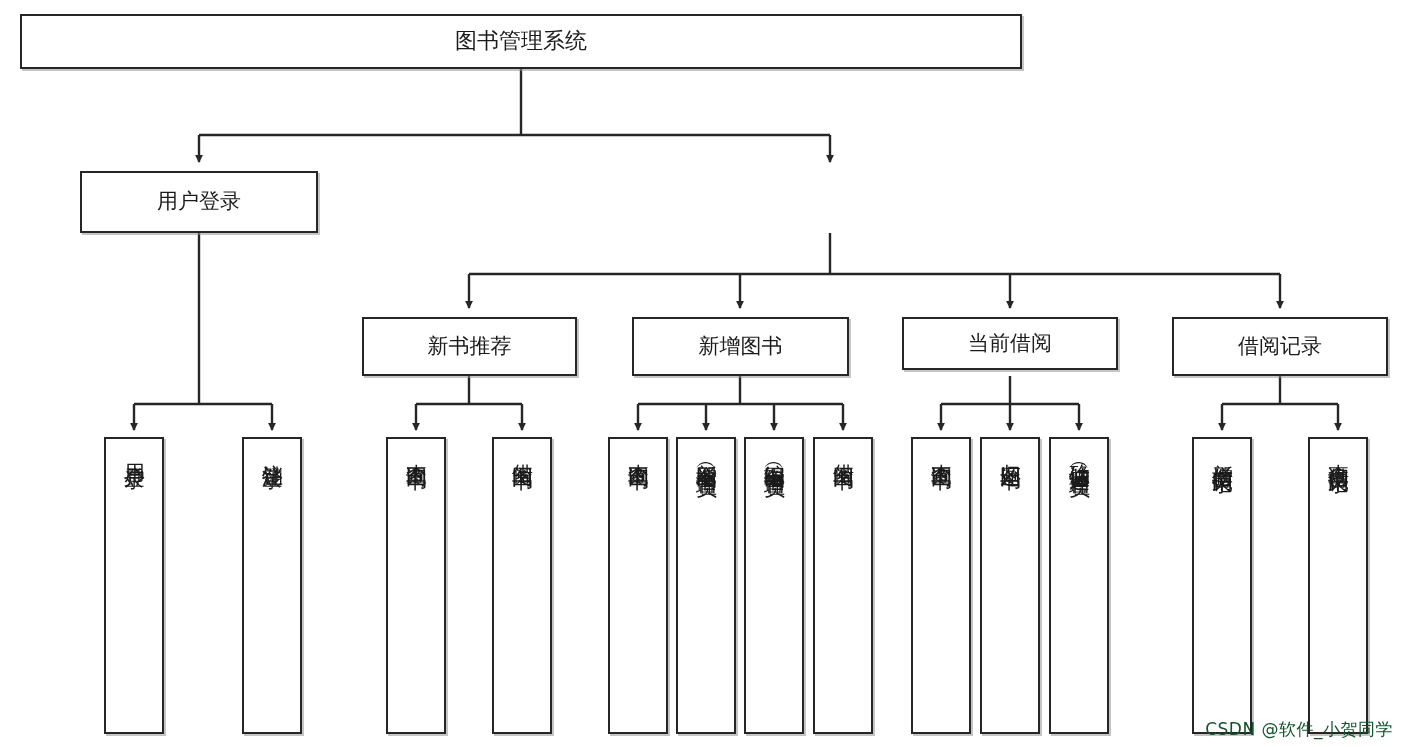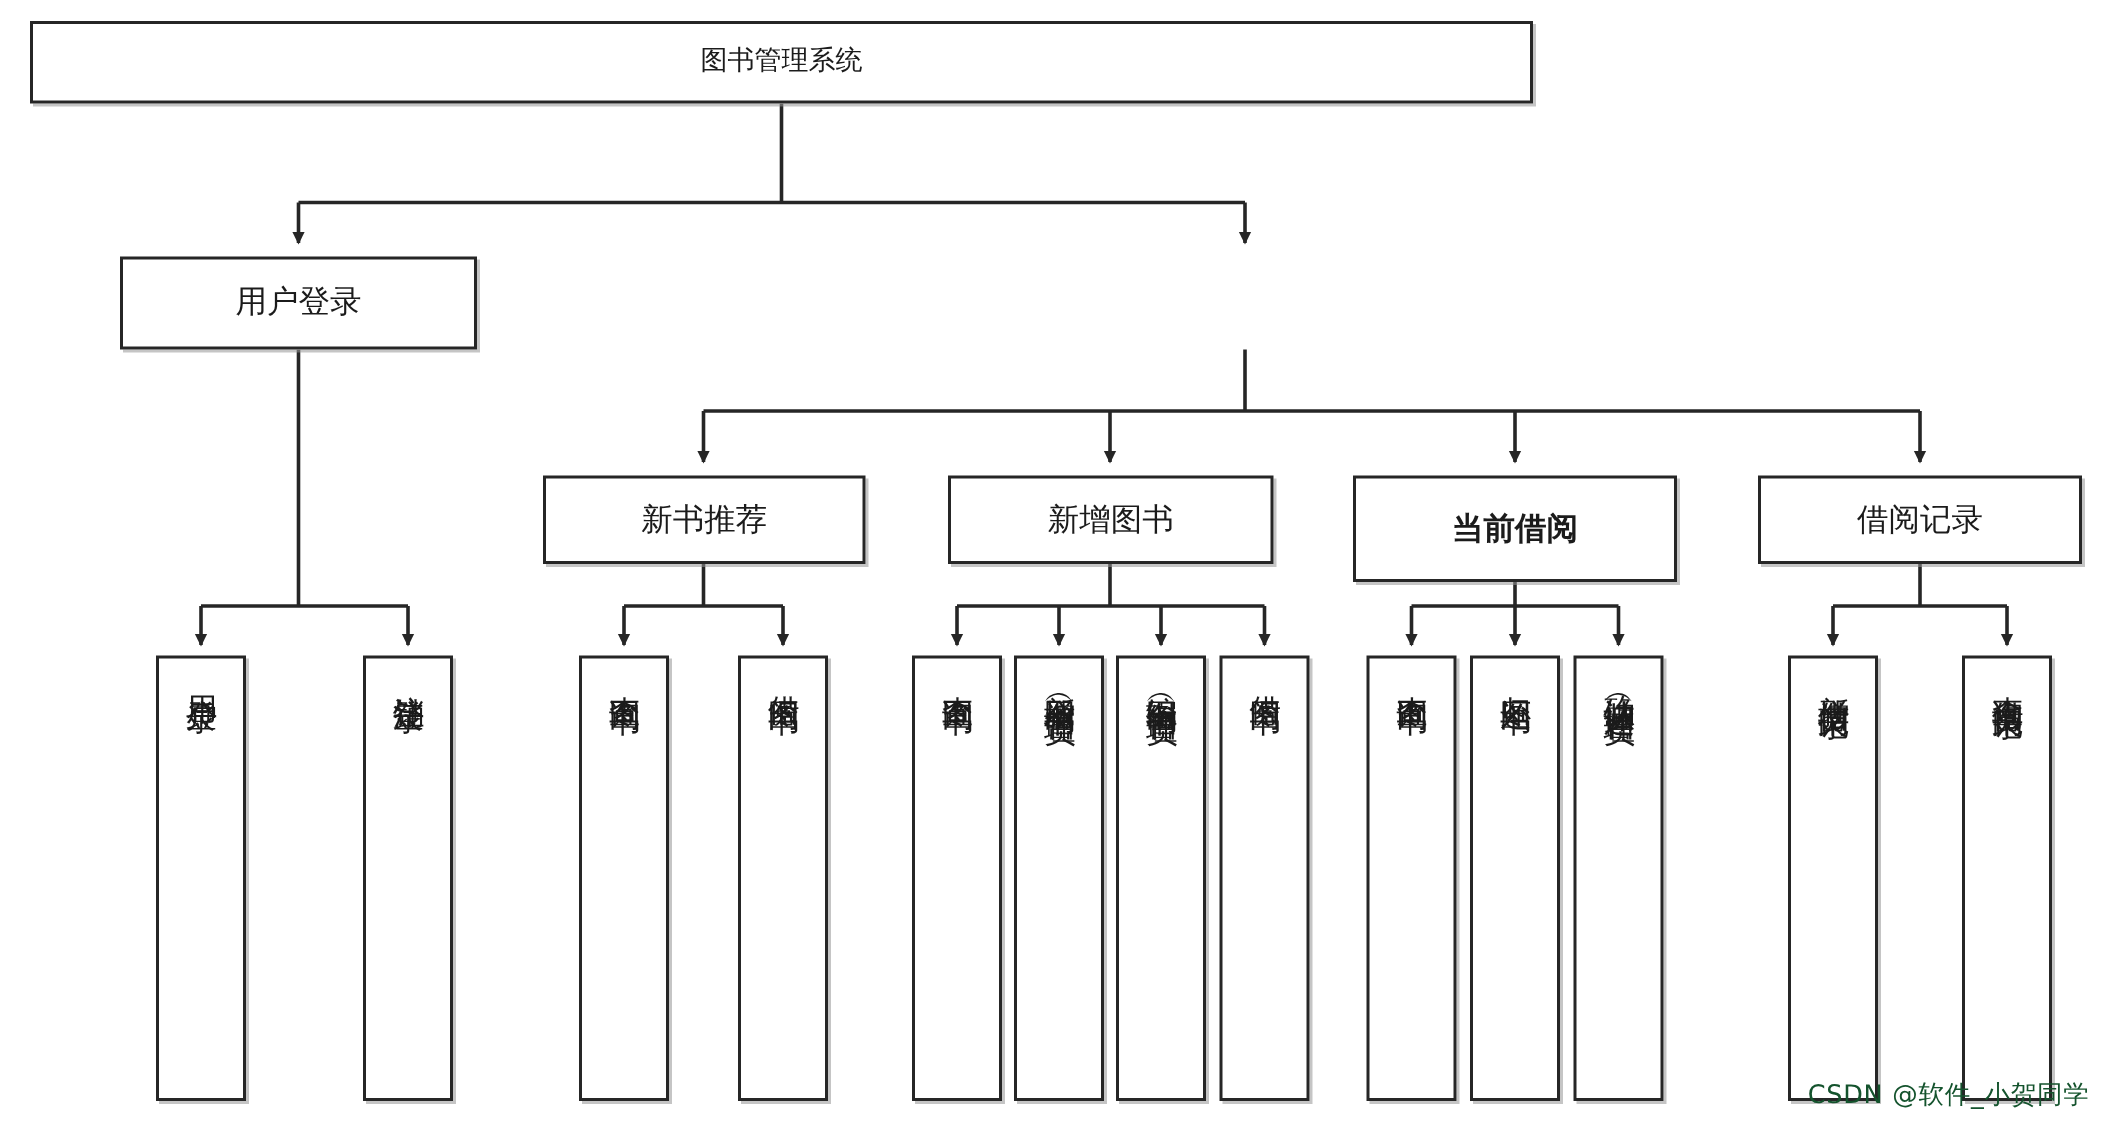--- a/index.html
+++ b/index.html
@@ -53,21 +53,21 @@
     padding-top: 8px;
   }
   .node.vert .label {
     writing-mode: vertical-rl;
     text-orientation: upright;
     font-size: 21px;
     letter-spacing: 2px;
     line-height: 1;
     white-space: nowrap;
   }
-  .node.root .label { font-size: 18px; }
+  .node.root .label { font-size: 22px; }
 
   #watermark {
     position: absolute;
     right: 12px;
     bottom: 6px;
     font-size: 17px;
     color: #14532d;
     letter-spacing: 0.5px;
     z-index: 6;
     white-space: nowrap;
@@ -136,21 +136,21 @@
   <div class="node horiz" style="left:80px; top:171px; width:238px; height:62px;">
     <span class="label">用户登录</span>
   </div>
 
   <div class="node horiz" style="left:362px; top:317px; width:215px; height:59px;">
     <span class="label">新书推荐</span>
   </div>
   <div class="node horiz" style="left:632px; top:317px; width:217px; height:59px;">
     <span class="label">新增图书</span>
   </div>
-  <div class="node horiz" style="left:902px; top:317px; width:216px; height:71px;font-weight:bold;">
+  <div class="node horiz" style="left:902px; top:317px; width:216px; height:53px;">
     <span class="label">当前借阅</span>
   </div>
   <div class="node horiz" style="left:1172px; top:317px; width:216px; height:59px;align-items:center;">
     <span class="label">借阅记录</span>
   </div>
 
   <div class="node vert" style="left:104px; top:437px; width:60px; height:297px;">
     <span class="label">用户登录</span>
   </div>
   <div class="node vert" style="left:242px; top:437px; width:60px; height:297px;">

